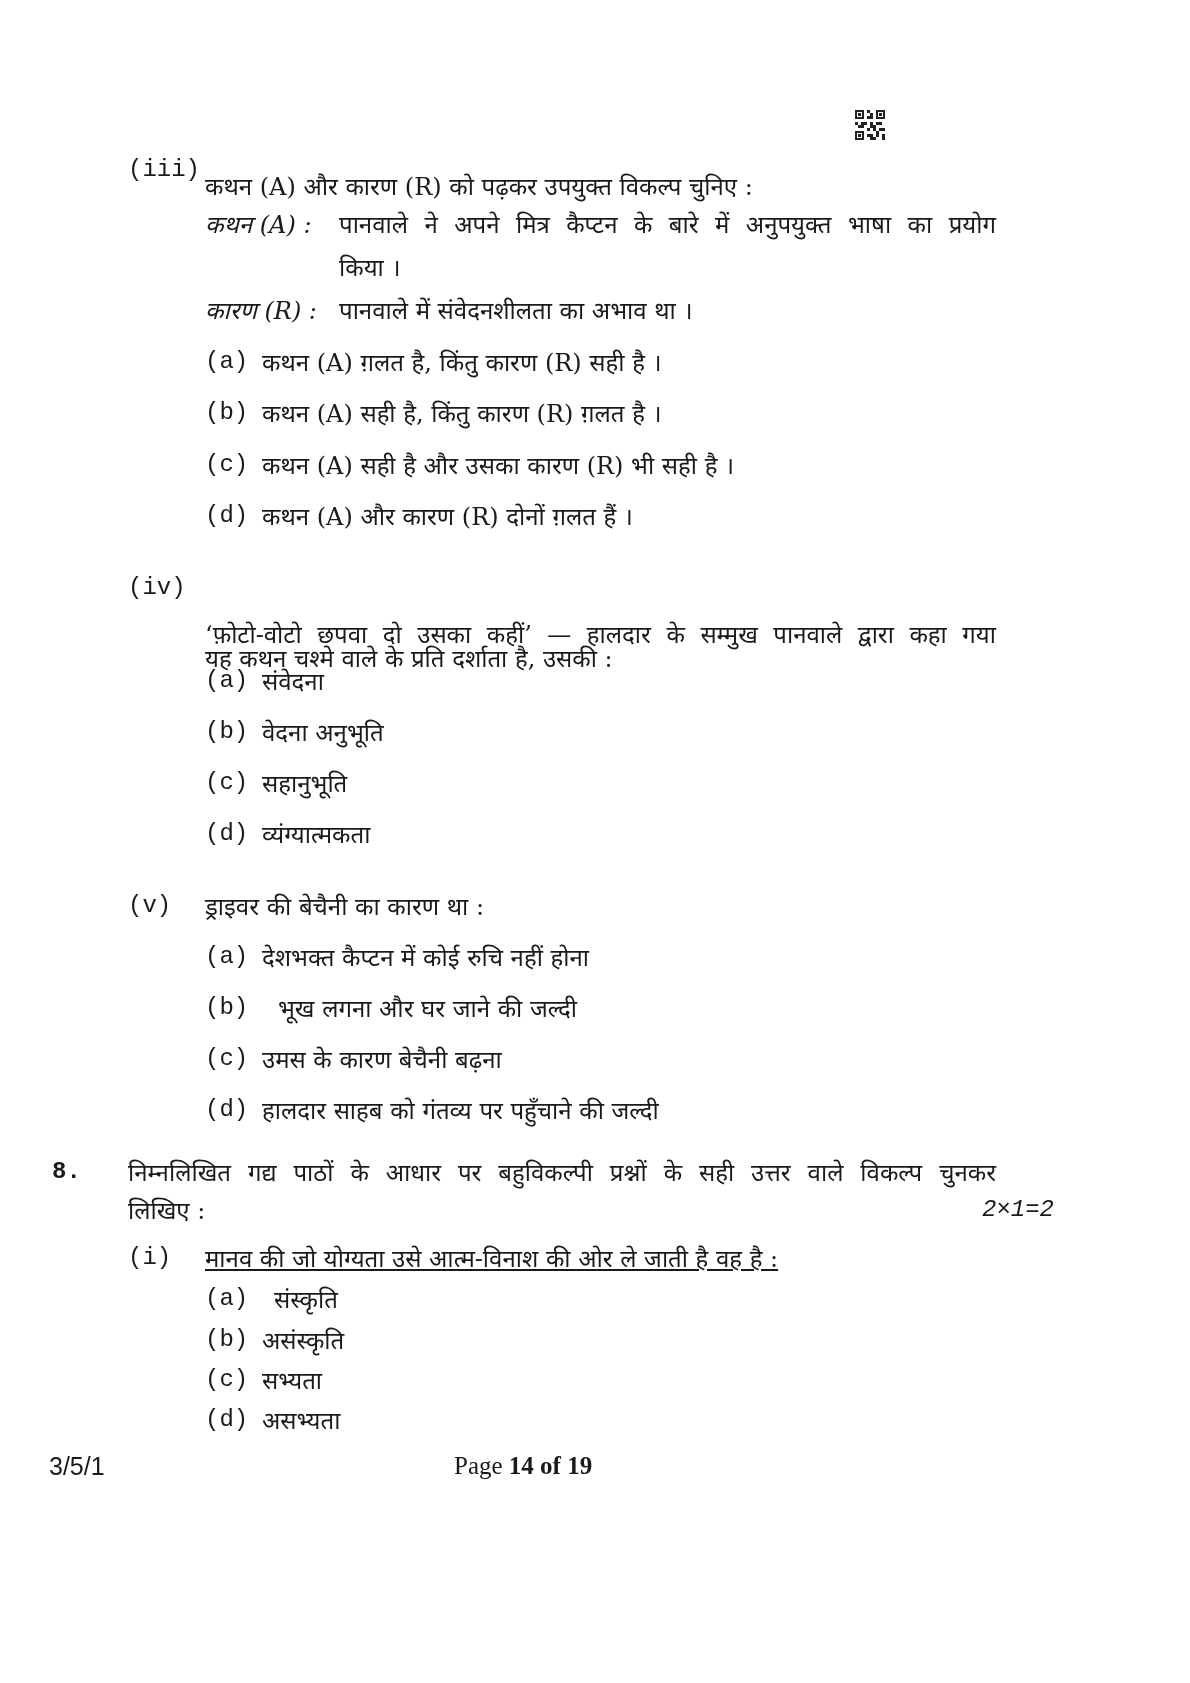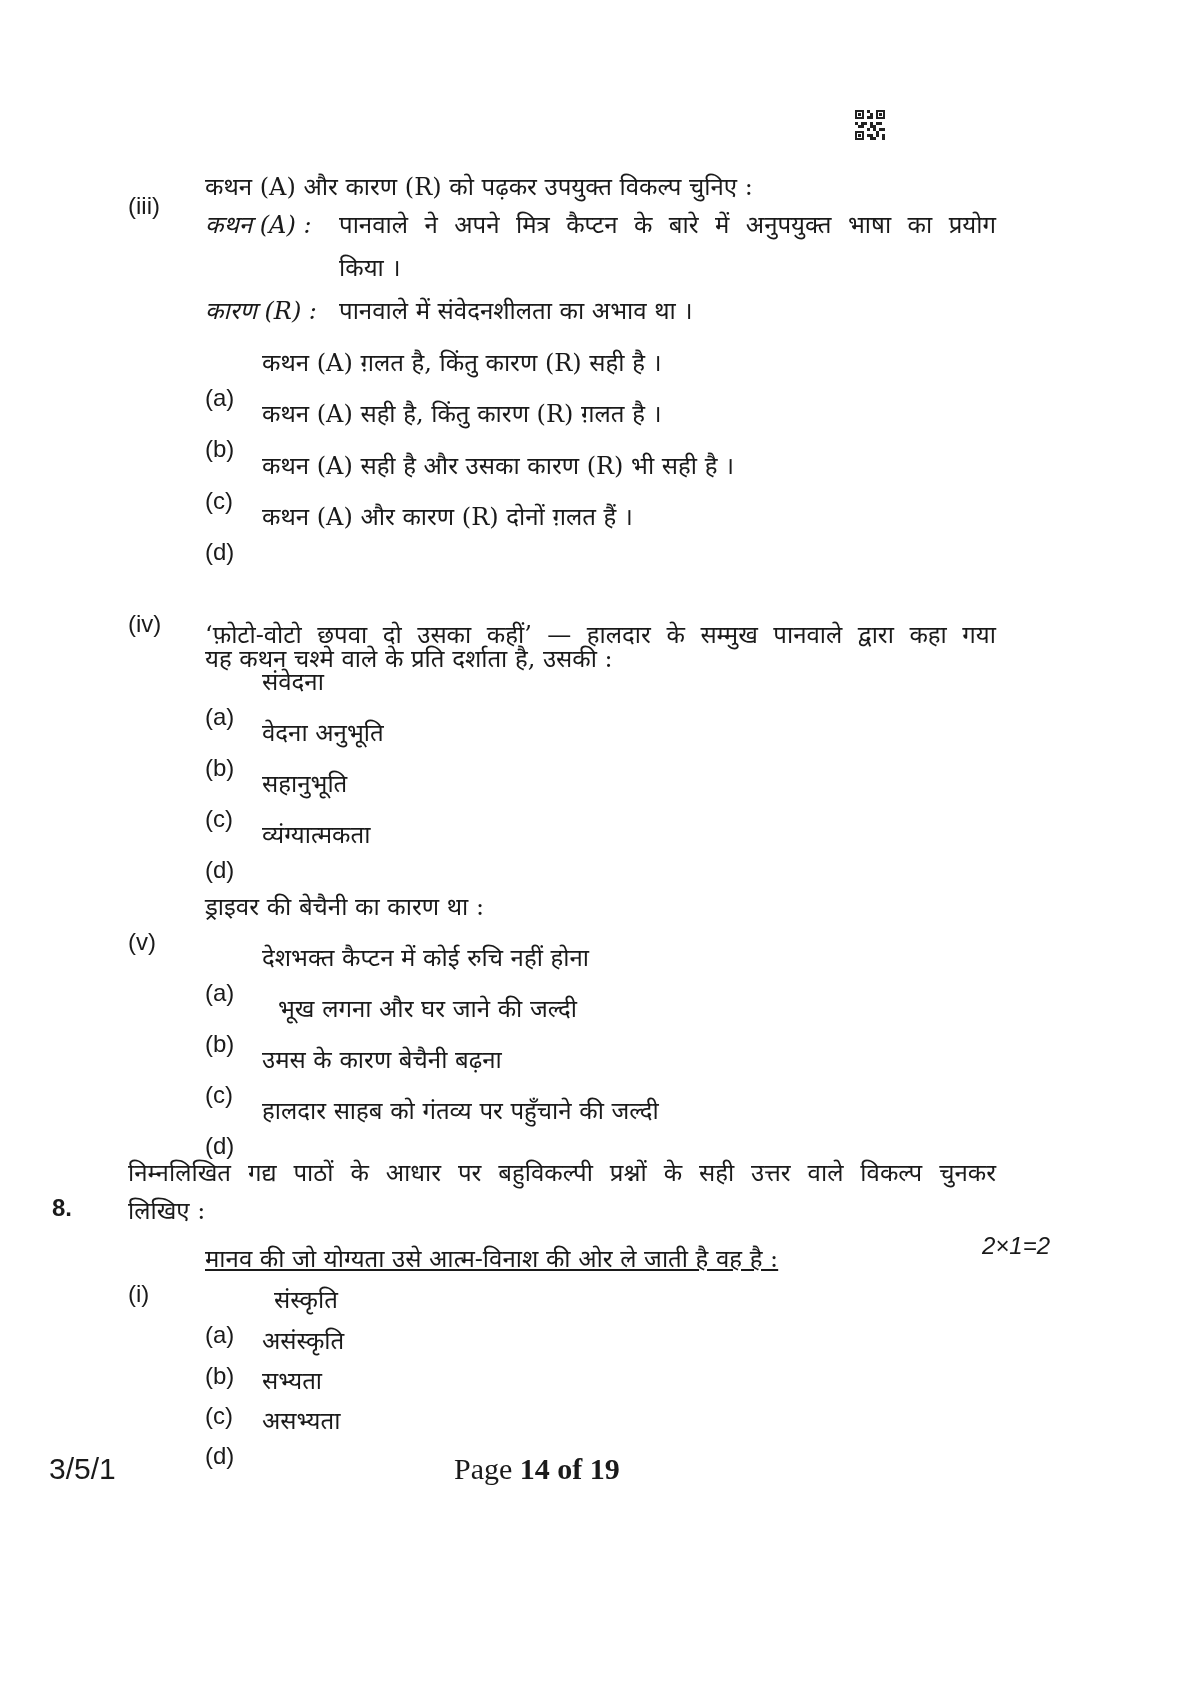--- a/index.html
+++ b/index.html
@@ -1,23 +1,23 @@
 <!DOCTYPE html>
 <html><head>
 <meta charset="utf-8">
 <style>
   html, body { margin:0; padding:0; background:#ffffff; }
   body { width:1190px; height:1683px; position:relative; overflow:hidden;
          font-family:"DejaVu Serif", "Liberation Serif", serif; color:#1a1a1a; }
   .abs { position:absolute; white-space:nowrap; }
   .txt { font-size:24px; line-height:30px; }
-  .lbl { font-family:Liberation Sans, sans-serif; font-size:24px;margin-top:36px; }
+  .lbl { font-family:Liberation Mono, monospace; font-size:24px; }
   .it { font-style:italic; }
   .qr { position:absolute; left:855px; top:110px; width:30px; height:30px; }
-  .footer { font-family:"Liberation Sans", sans-serif; font-size:30px; }
+  .footer { font-family:"Liberation Sans", sans-serif; font-size:25px; }
   .bold { font-weight:bold; }
   .justify { white-space:normal; text-align:justify; text-align-last:justify; }
 </style>
 </head>
 <body>
 
 <svg class="qr" viewBox="0 0 10 10" shape-rendering="crispEdges">
   <rect width="10" height="10" fill="#fff"></rect>
   <rect x="0" y="0" width="3" height="3" fill="#222"></rect>
     <rect x="0.7" y="0.7" width="1.6" height="1.6" fill="#fff"></rect>

